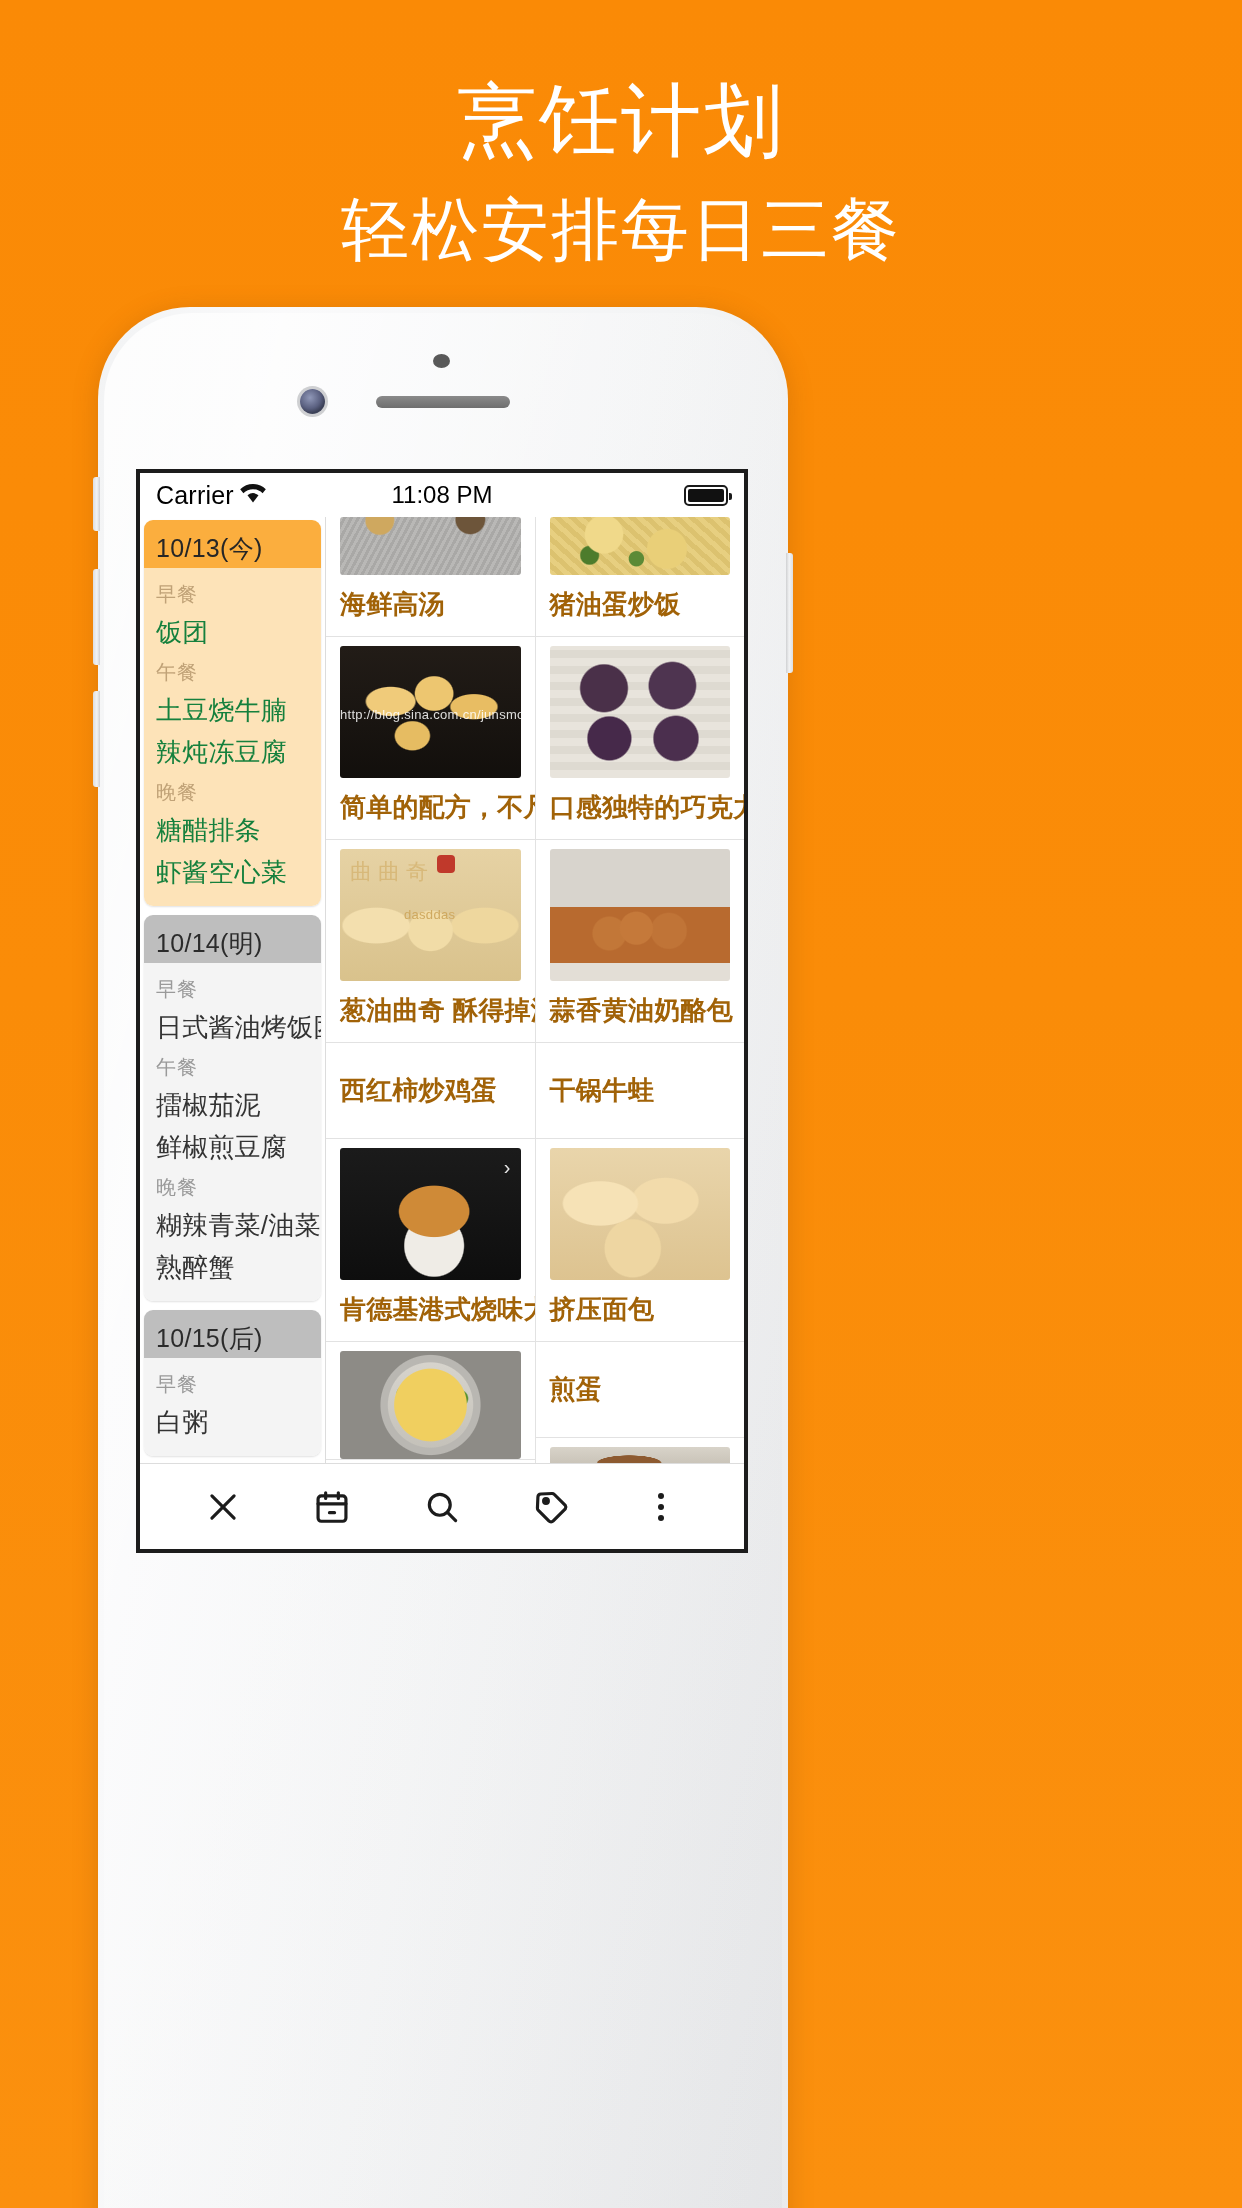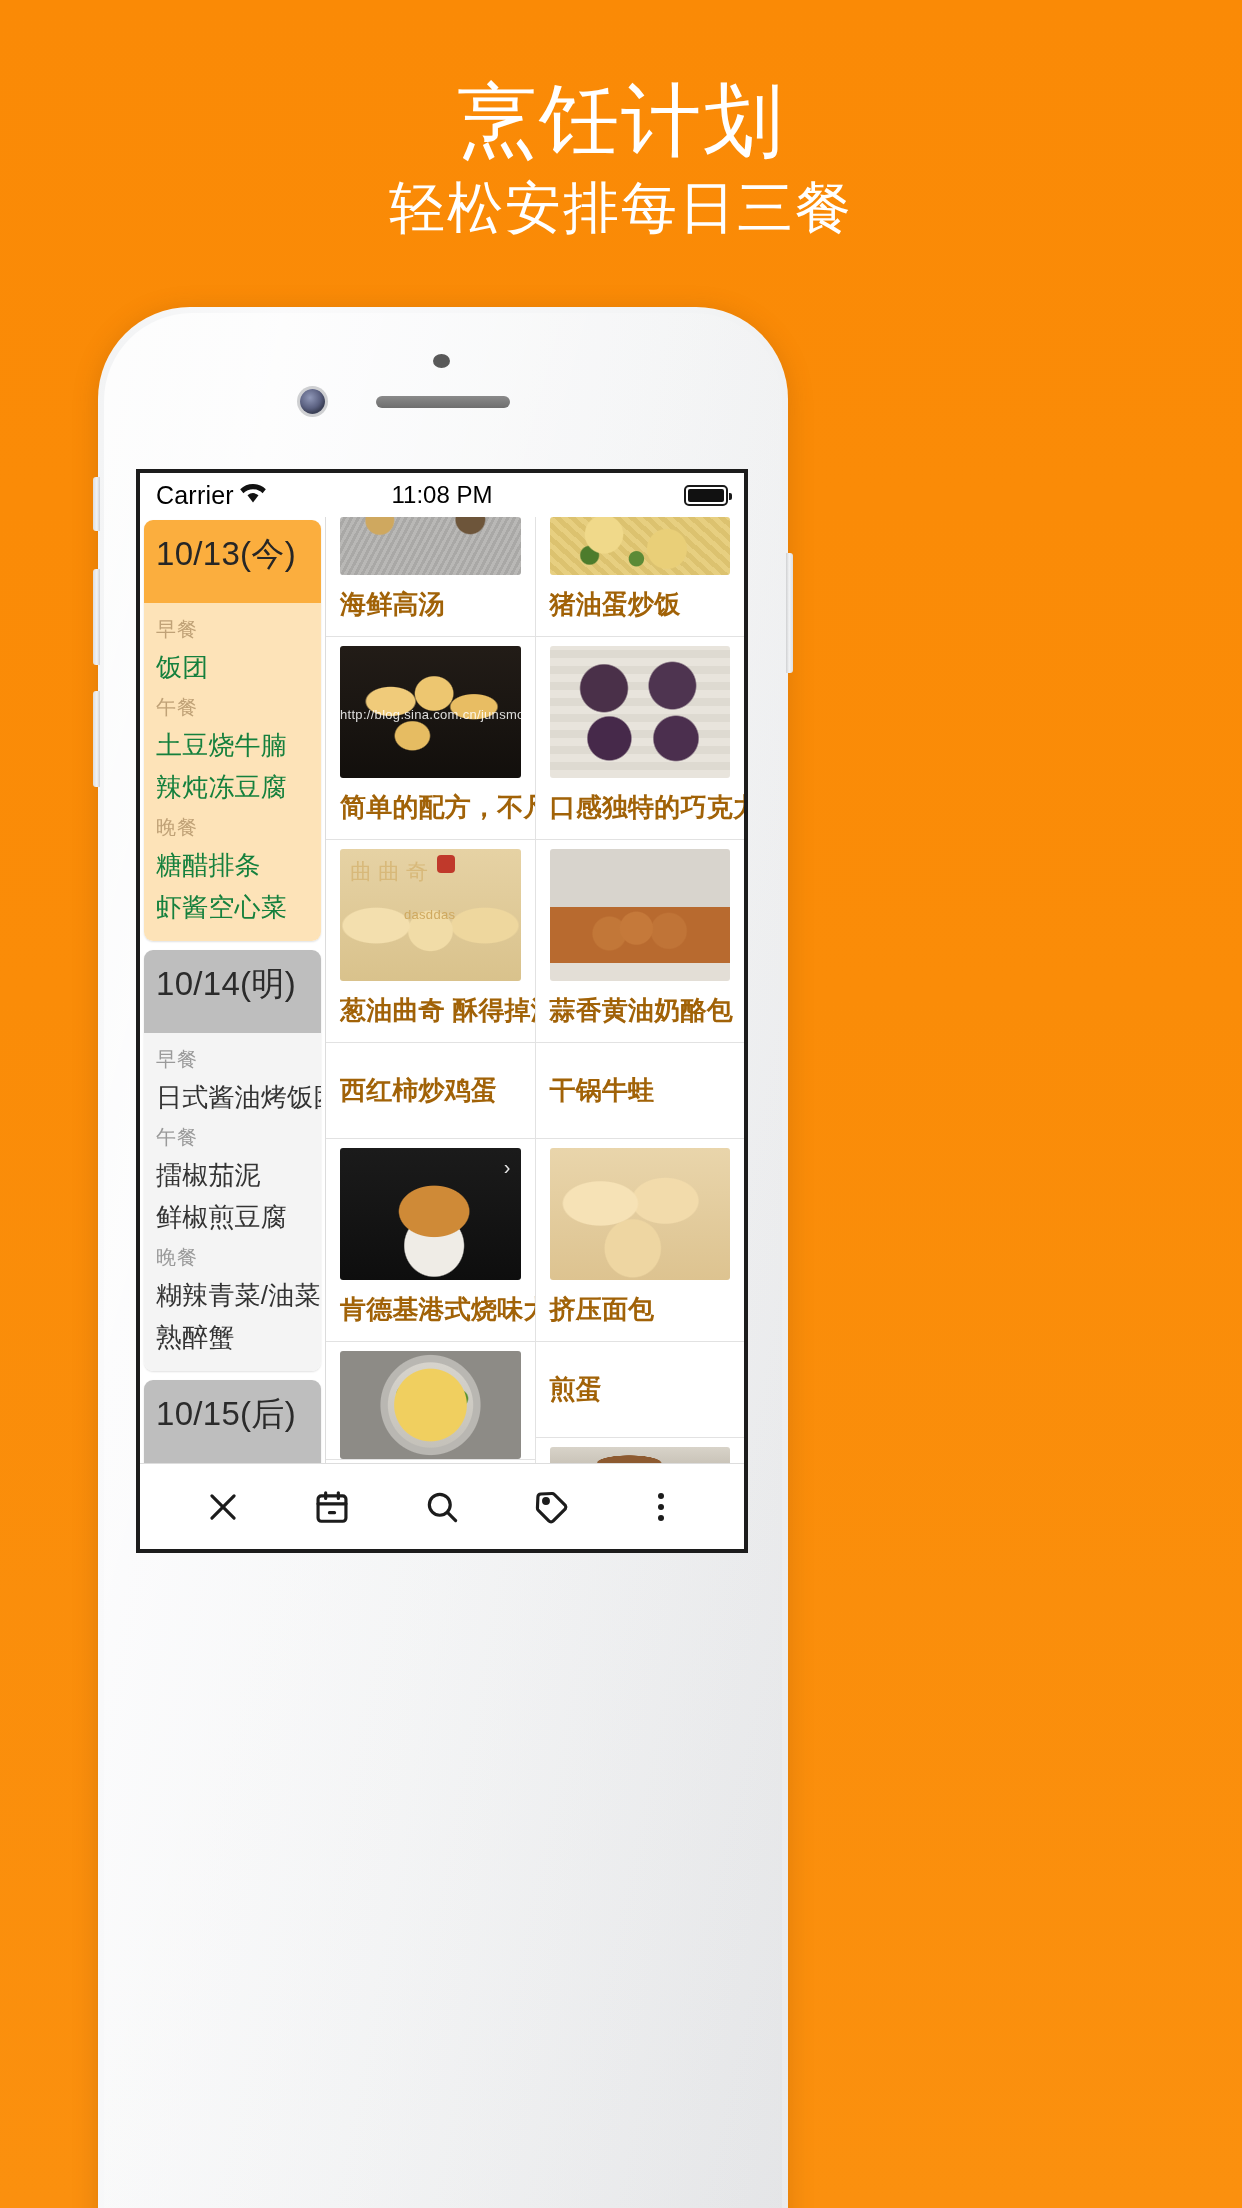--- a/index.html
+++ b/index.html
@@ -17,21 +17,21 @@
   .headline {
     position: absolute;
     left: 0; top: 70px;
     width: 1242px;
     text-align: center;
     color: #FFFFFF;
     line-height: 1.28;
     letter-spacing: 2px;
   }
   .headline .l1 { font-size: 80px; font-weight: 400; display: block; }
-  .headline .l2 { font-size: 56px; font-weight: 400; display: block; }
+  .headline .l2 { font-size: 68px; font-weight: 400; display: block; margin-top: 14px; }
 
   
   .phone {
     position: absolute;
     left: 98px; top: 307px;
     width: 690px; height: 1960px;
     background: linear-gradient(100deg, #F2F3F4 0%, #FAFAFB 18%, #F3F4F5 55%, #E9EAEC 100%);
     border-radius: 92px 92px 20px 20px;
     box-shadow: 0 4px 26px rgba(120,60,0,0.22);
   }
@@ -126,22 +126,22 @@
     overflow: hidden;
     padding: 3px 0 0 0;
   }
   .day-card {
     margin: 0 4px 9px 4px;
     border-radius: 9px;
     overflow: hidden;
     box-shadow: 0 1px 2px rgba(0,0,0,0.12);
   }
   .day-head {
-    padding: 12px 12px 26px 12px;
-    font-size: 33px;
+    padding: 12px 12px 3px 12px;
+    font-size: 25px;
     color: #2b2b2b;
     background: #BEBEBE;
     letter-spacing: 0.3px;
   }
   .day-card.today .day-head { background: #FBAE3E; color: #262626; }
   .day-body { padding: 4px 12px 14px 12px; background: #F4F4F4; }
   .day-card.today .day-body { background: #FDE3B8; }
   .meal-label {
     font-size: 20px; color: #9A9A9A; margin: 9px 0 2px 0; letter-spacing: 1px;
   }

